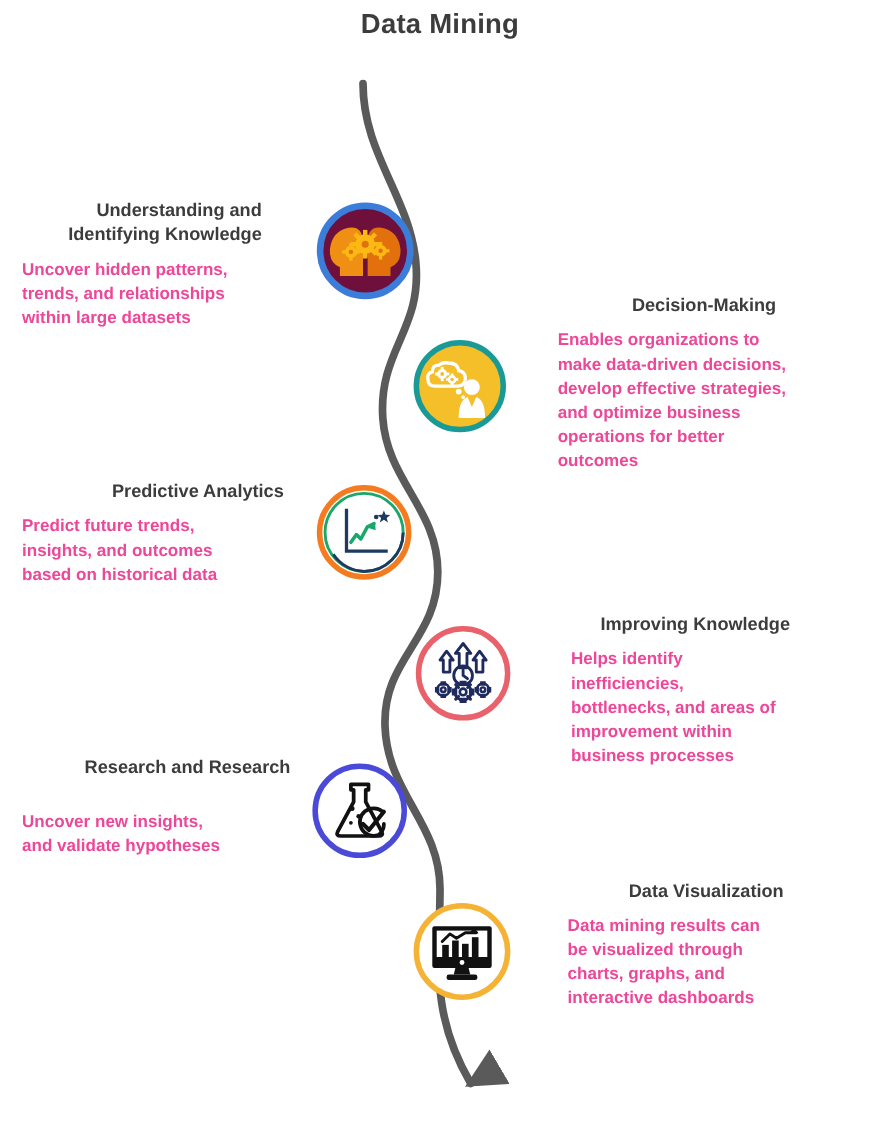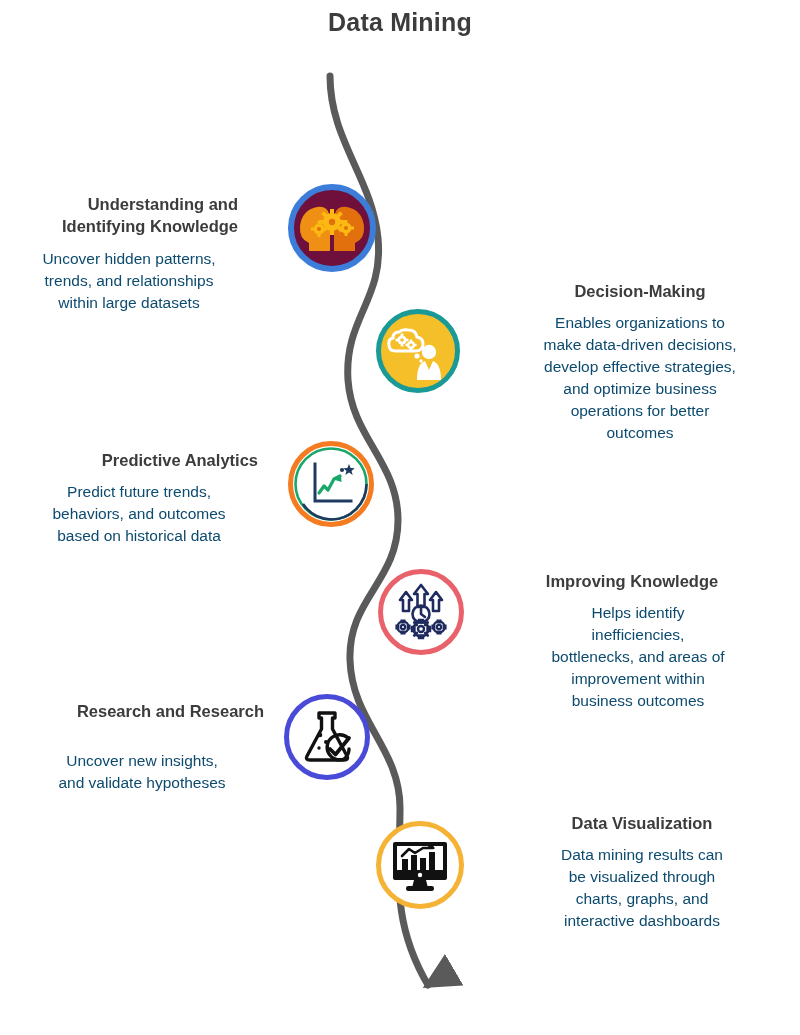--- a/index.html
+++ b/index.html
@@ -48,30 +48,29 @@
   }
 
   .text-block {
     position: absolute;
   }
   .text-block .heading {
     font-size: 16.5px;
     font-weight: bold;
     color: #3c3c3c;
     line-height: 1.35;
-    margin: 17px 0 10px 0;
+    margin: 4px 0 10px 0;
   }
   .text-block .body {
     font-size: 15.5px;
-    font-weight: normal;
-    color: #0c4a6e;
+    font-weight: bold;
+    color: #ec4899;
     line-height: 1.42;
     margin: 0;
     white-space: pre-line;
-    text-align: center;
   }
   .text-block.align-left  .heading { text-align: center; }
   .text-block.align-right .heading { text-align: right; }
 </style>
 </head>
 <body>
 
 <div id="page-title">Data Mining</div>
 
 <svg id="snake-layer" viewBox="0 0 800 1035">
@@ -177,21 +176,21 @@
 
     <circle cx="44" cy="34" r="7.2" fill="#ffffff"></circle>
     <path d="M32 62 Q32 46 40 43 L44 52 L48 43 Q56 46 56 62 Z" fill="#ffffff"></path>
     <path d="M41 43 L44 50 L47 43 L44 41 Z" fill="#f5bf2a"></path>
   </svg>
 </div>
 
 <div class="text-block align-right" style="left:20px; top:432px; width:238px;">
   <div class="heading">Predictive Analytics</div>
   <div class="body">Predict future trends,
-behaviors, and outcomes
+insights, and outcomes
 based on historical data</div>
 </div>
 
 <div class="node-circle" style="left:288px; top:441px; width:86px; height:86px; border:5px solid #f47b20; background:#ffffff;">
   <svg width="76" height="76" viewBox="0 0 76 76">
 
     <circle cx="38" cy="38" r="35.5" fill="none" stroke="#1aa76a" stroke-width="2.6"></circle>
     <path d="M 38 73.5 A 35.5 35.5 0 0 0 73.5 38" fill="none" stroke="#1f3a60" stroke-width="2.6"></path>
     <path d="M 10 58 A 35.5 35.5 0 0 0 38 73.5" fill="none" stroke="#1f3a60" stroke-width="2.6"></path>
 
@@ -204,21 +203,21 @@
     <path d="M56 18 L57.6 22 L61.8 22.2 L58.5 24.9 L59.7 29 L56 26.6 L52.3 29 L53.5 24.9 L50.2 22.2 L54.4 22 Z" fill="#1f3a60"></path>
   </svg>
 </div>
 
 <div class="text-block align-left" style="left:507px; top:553px; width:250px;">
   <div class="heading">Improving Knowledge</div>
   <div class="body" style="padding-left:12px;">Helps identify
 inefficiencies,
 bottlenecks, and areas of
 improvement within
-business outcomes</div>
+business processes</div>
 </div>
 
 <div class="node-circle" style="left:378px; top:569px; width:86px; height:86px; border:5px solid #e8616b; background:#ffffff;">
   <svg width="70" height="70" viewBox="0 0 70 70">
     <g fill="none" stroke="#1f2b5e" stroke-width="2.6" stroke-linejoin="round" stroke-linecap="round">
 
       <path d="M35 8 L42 17 L38.5 17 L38.5 30 L31.5 30 L31.5 17 L28 17 Z"></path>
 
       <path d="M20 15 L26 23 L23 23 L23 34 L17 34 L17 23 L14 23 Z"></path>
 

